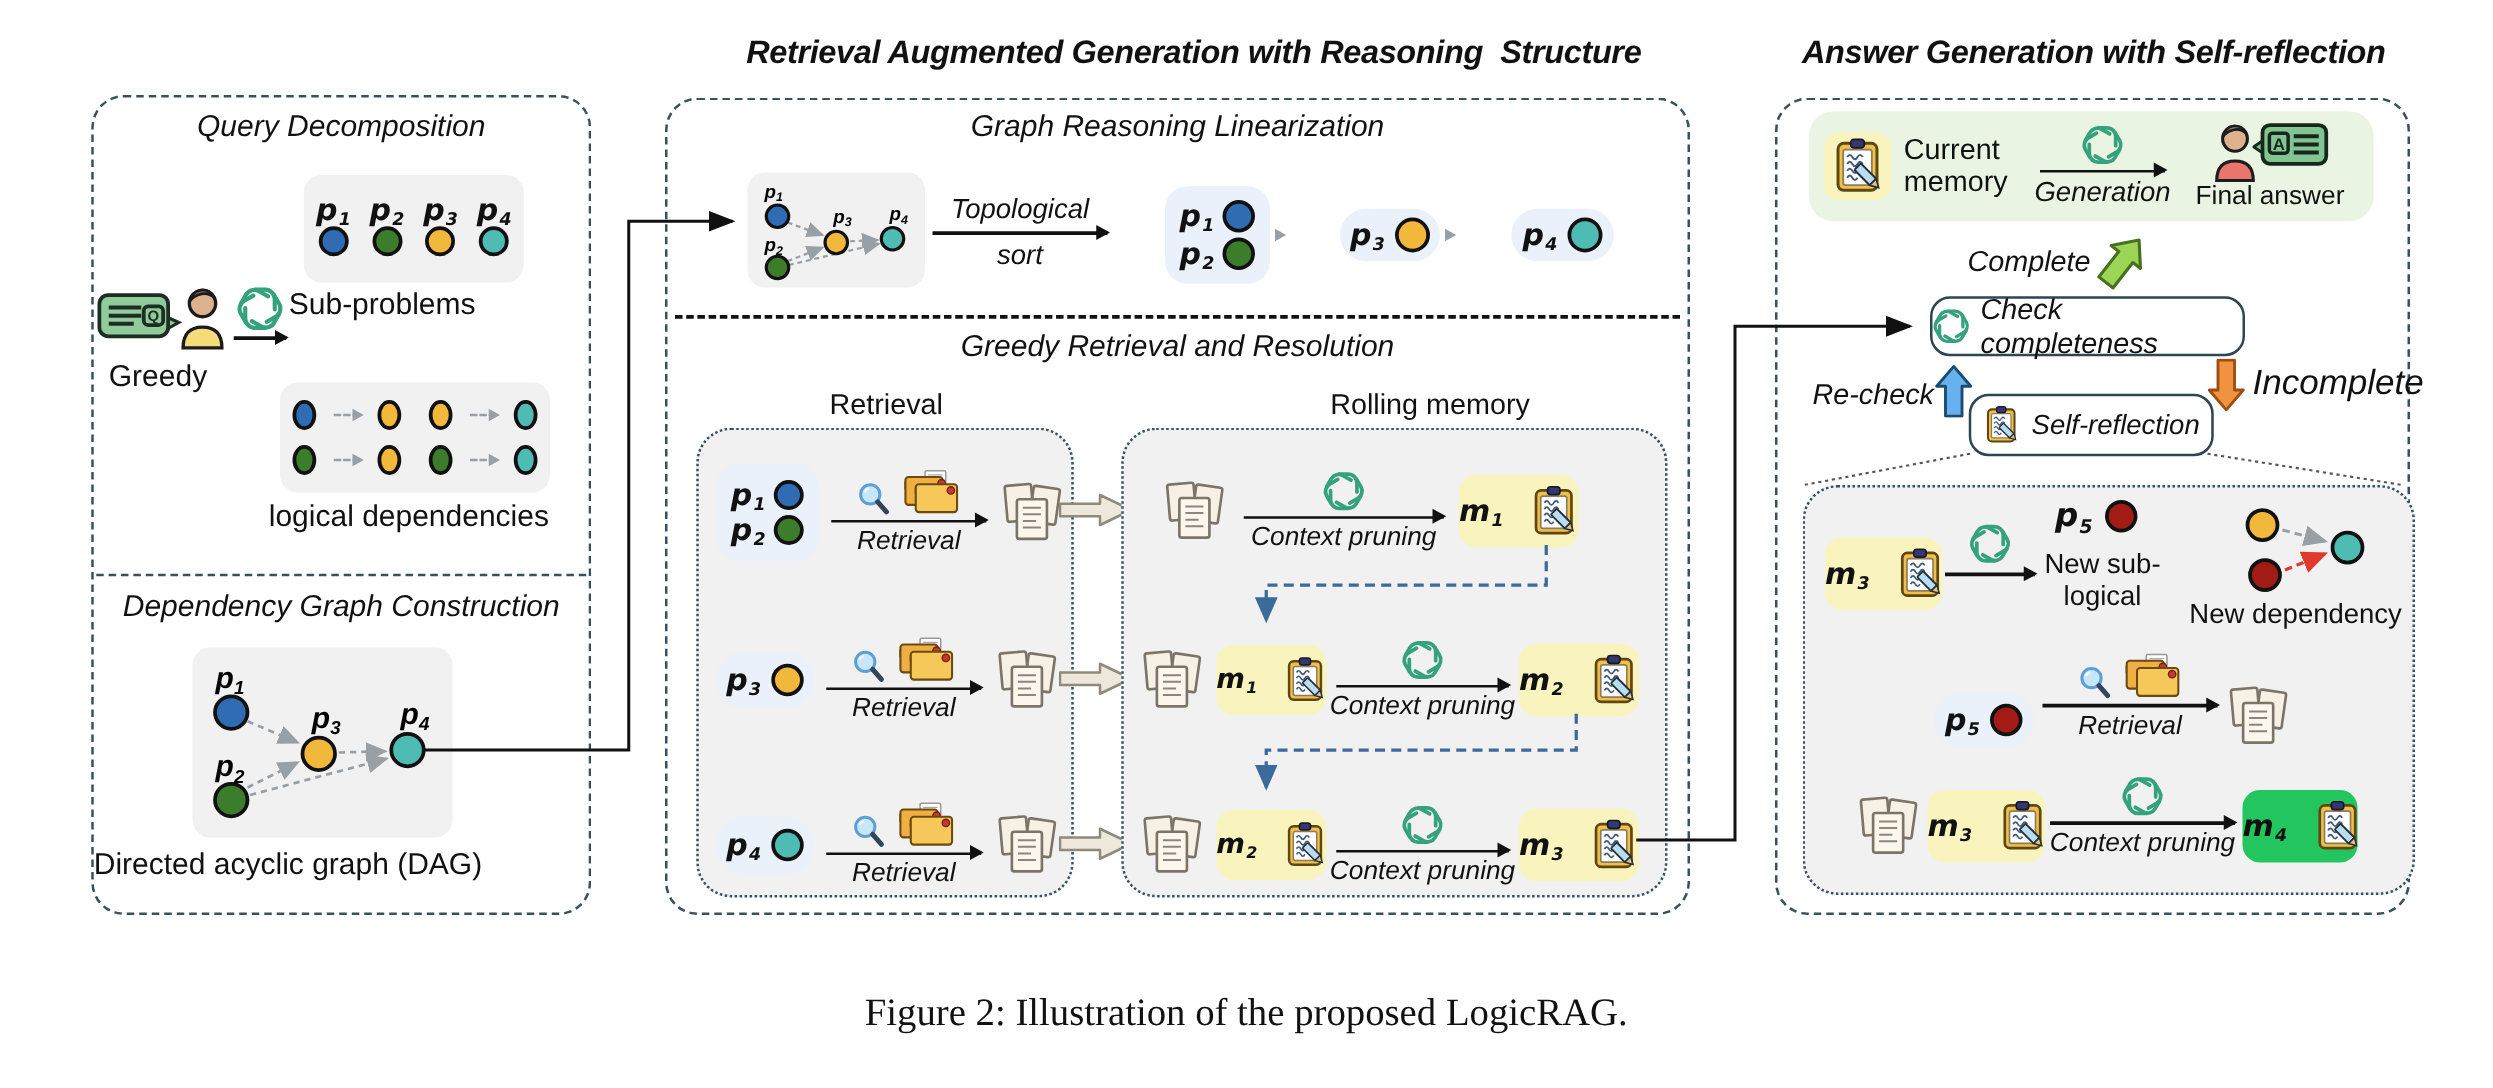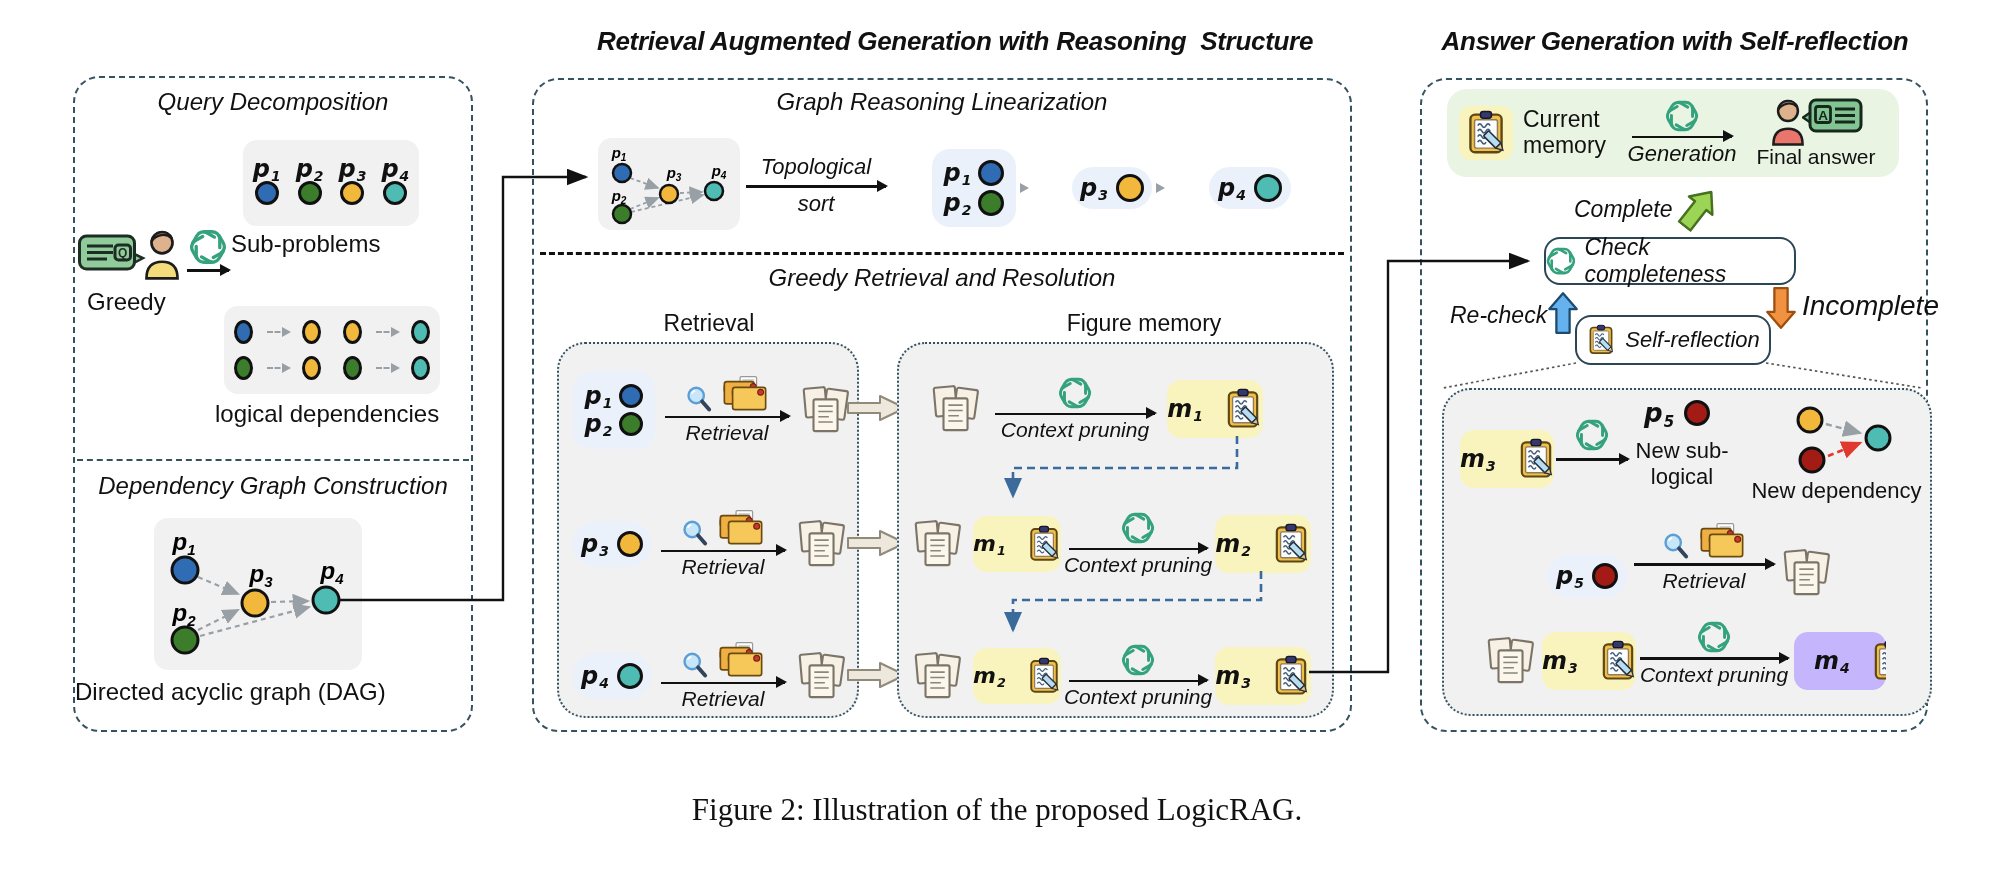--- a/index.html
+++ b/index.html
@@ -271,21 +271,21 @@
     <span class="darrow abs" style="left:628px;top:107px;width:38px"></span>
     <div class="pill abs" style="left: 675px; top: 87px; width: 82px; height: 42px; background-color: rgb(234, 241, 250);">
       <span class="pl"><span>p</span><span class="sub">4</span></span>
       <span class="node n28" style="background-color: rgb(79, 188, 180);"></span>
     </div>
 
     <div class="abs" style="left:6px;top:172px;width:804px;border-top:3.5px dashed #111"></div>
     <div class="sub-title" style="left:0;top:184px;width:100%">Greedy Retrieval and Resolution</div>
 
     <div class="hdr" style="left:80px;top:230px;width:190px">Retrieval</div>
-    <div class="hdr" style="left:520px;top:230px;width:180px">Figure memory</div>
+    <div class="hdr" style="left:520px;top:230px;width:180px">Rolling memory</div>
 
     
     <div class="dot-box" style="left:23px;top:262px;width:302px;height:376px">
       <div class="trow" style="top:22px;height:88px;left:14px;gap:10px">
         <div class="pill" style="width: 82px; height: 78px; flex-direction: column; gap: 4px; border-radius: 18px; background-color: rgb(234, 241, 250);">
           <div class="prow">
               <span class="pl"><span>p</span><span class="sub">1</span></span>
               <span class="node n24" style="background-color: rgb(47, 108, 179);"></span>
             </div>
           <div class="prow">
@@ -558,21 +558,21 @@
             <use href="#i-clip" width="40" height="42"></use>
           </svg>
       </div>
       <div class="au abs" style="left:196px;top:230px;width:148px">
         <svg width="34" height="34" style="margin-bottom:3px">
             <use href="#i-openai" width="34" height="34"></use>
           </svg>
         <div class="sarrow"></div>
         <div class="au-lab">Context pruning</div>
       </div>
-      <div class="mpill abs" style="left: 350px; top: 242px; width: 92px; height: 58px; background-color: #c4b5fd; padding-left: 20px;">
+      <div class="mpill abs" style="left: 350px; top: 242px; width: 92px; height: 58px; background-color: #22c55e;">
         <span class="pl"><span>m</span><span class="sub">4</span></span>
         <svg width="40" height="42">
             <use href="#i-clip" width="40" height="42"></use>
           </svg>
       </div>
     </div>
   </div>
 
   <svg class="abs" style="left:0;top:0;pointer-events:none" width="1994" height="870">
     <path d="M338,600 H503 V177 H586" fill="none" stroke="#111" stroke-width="2.4" marker-end="url(#ah-k)"></path>

